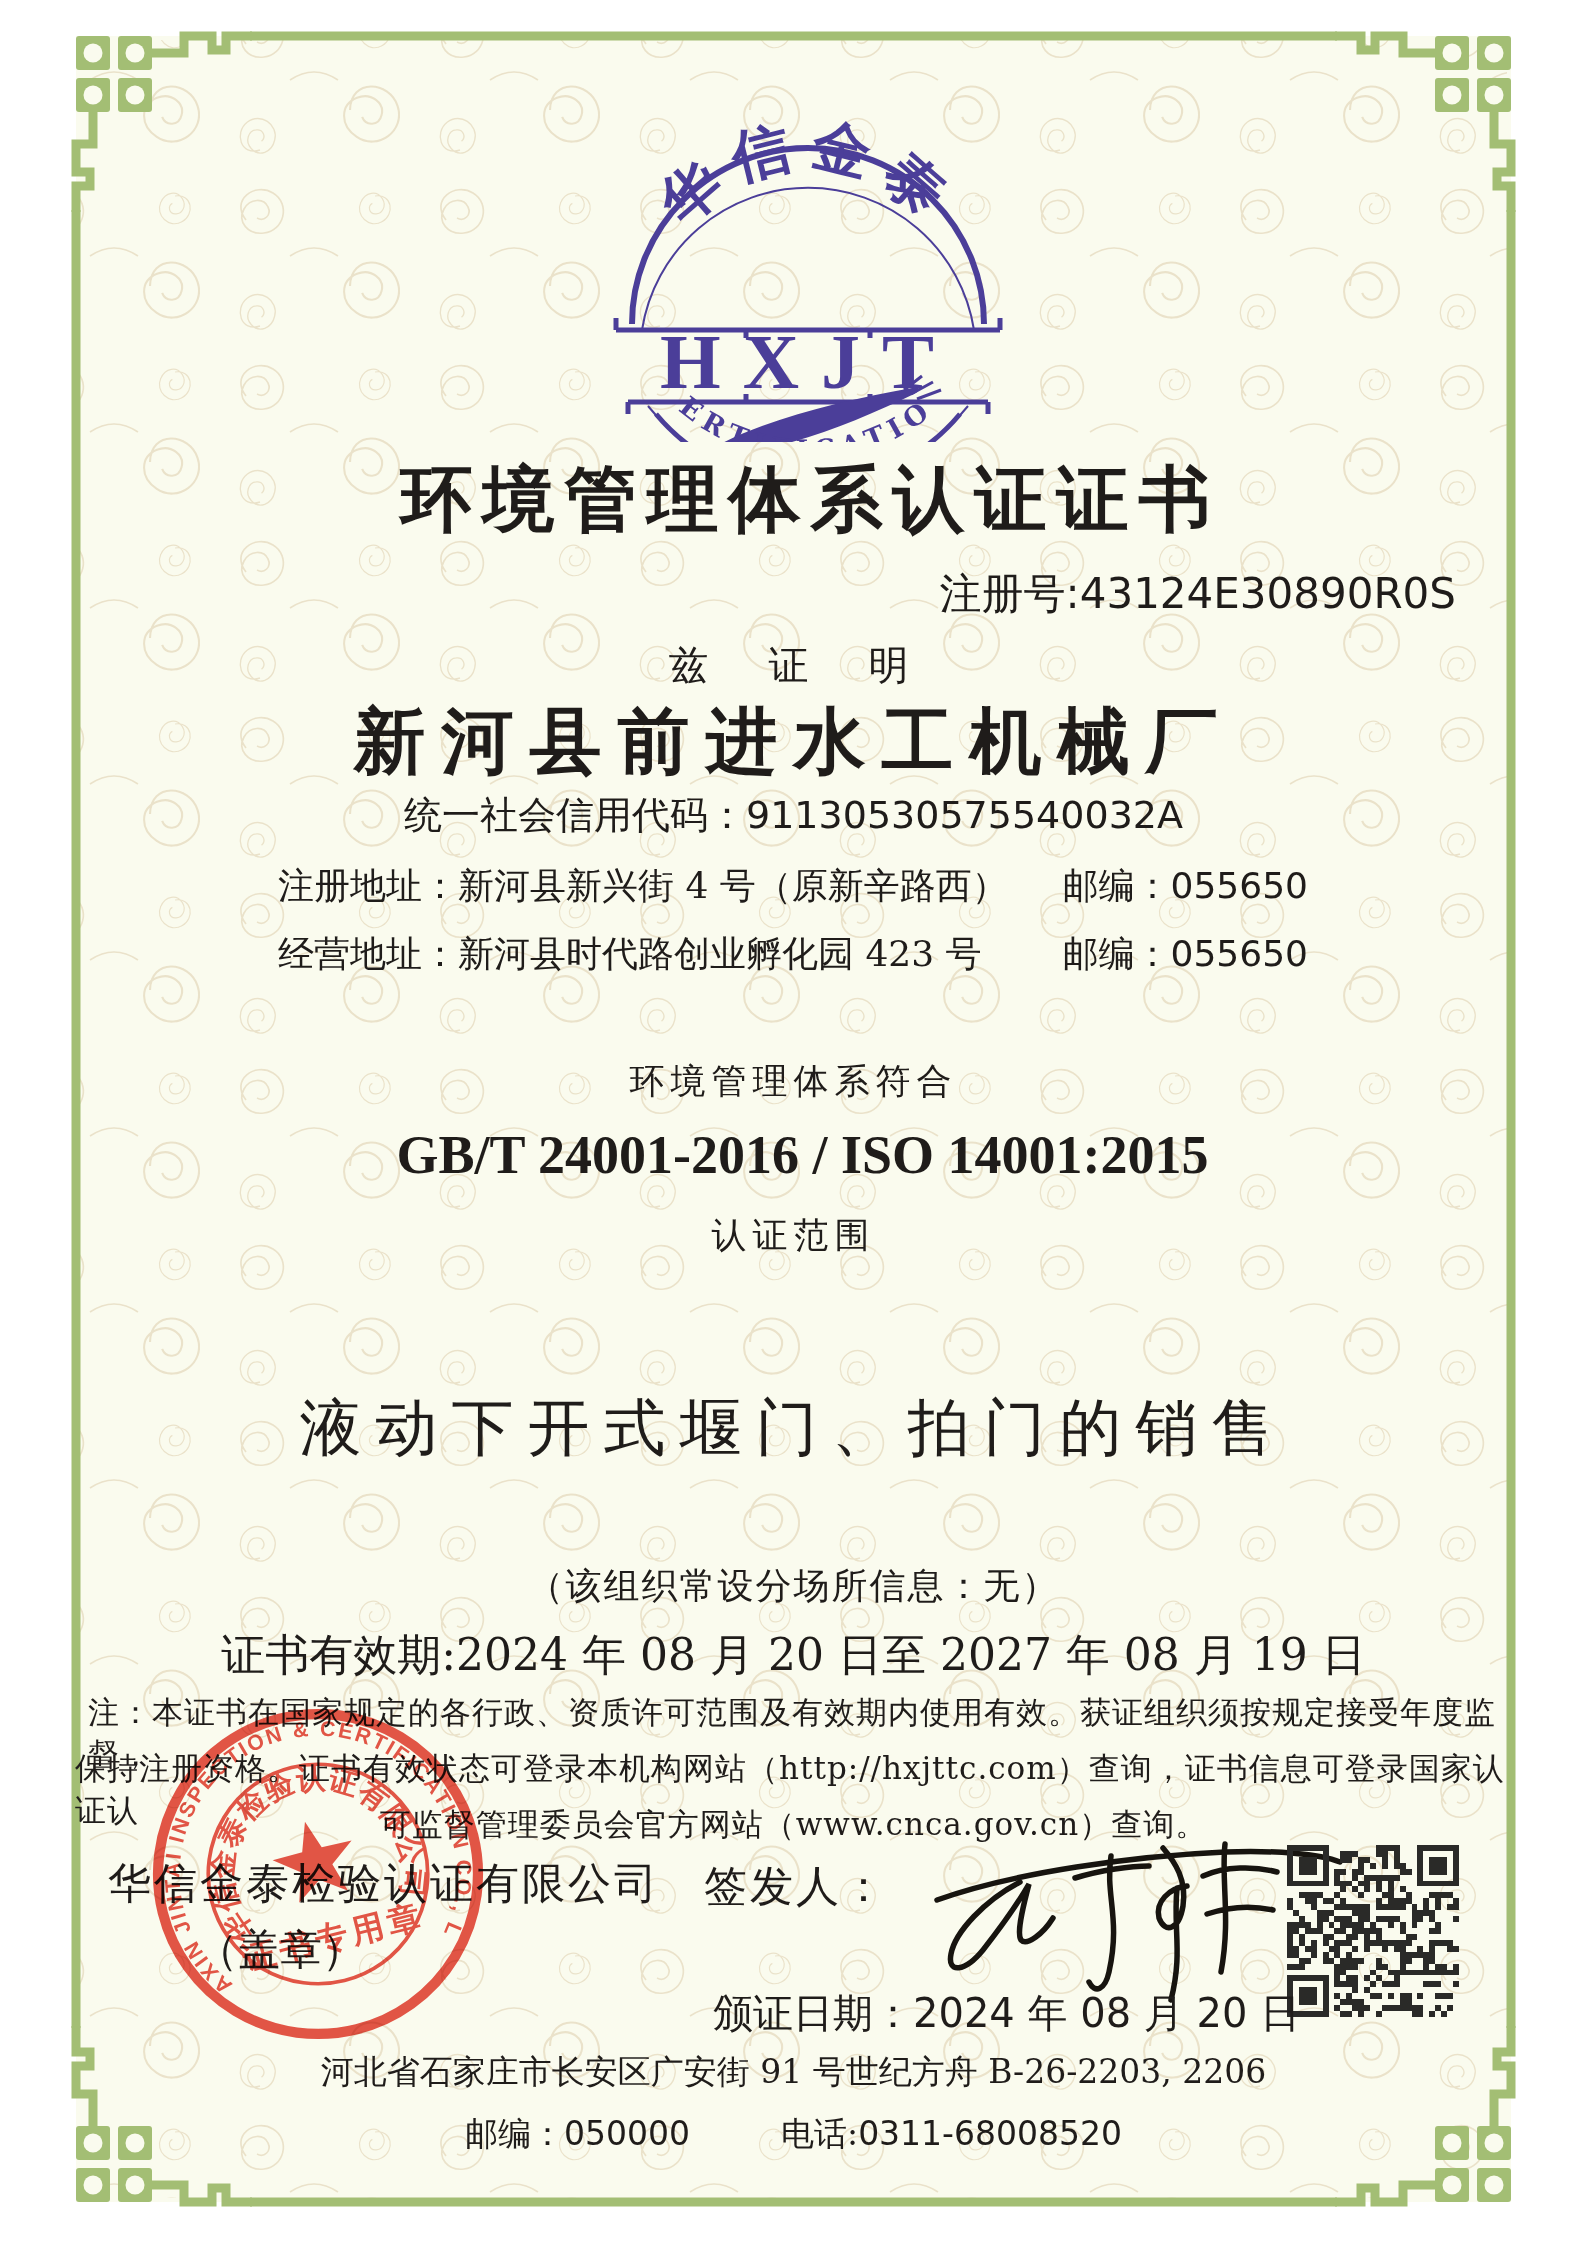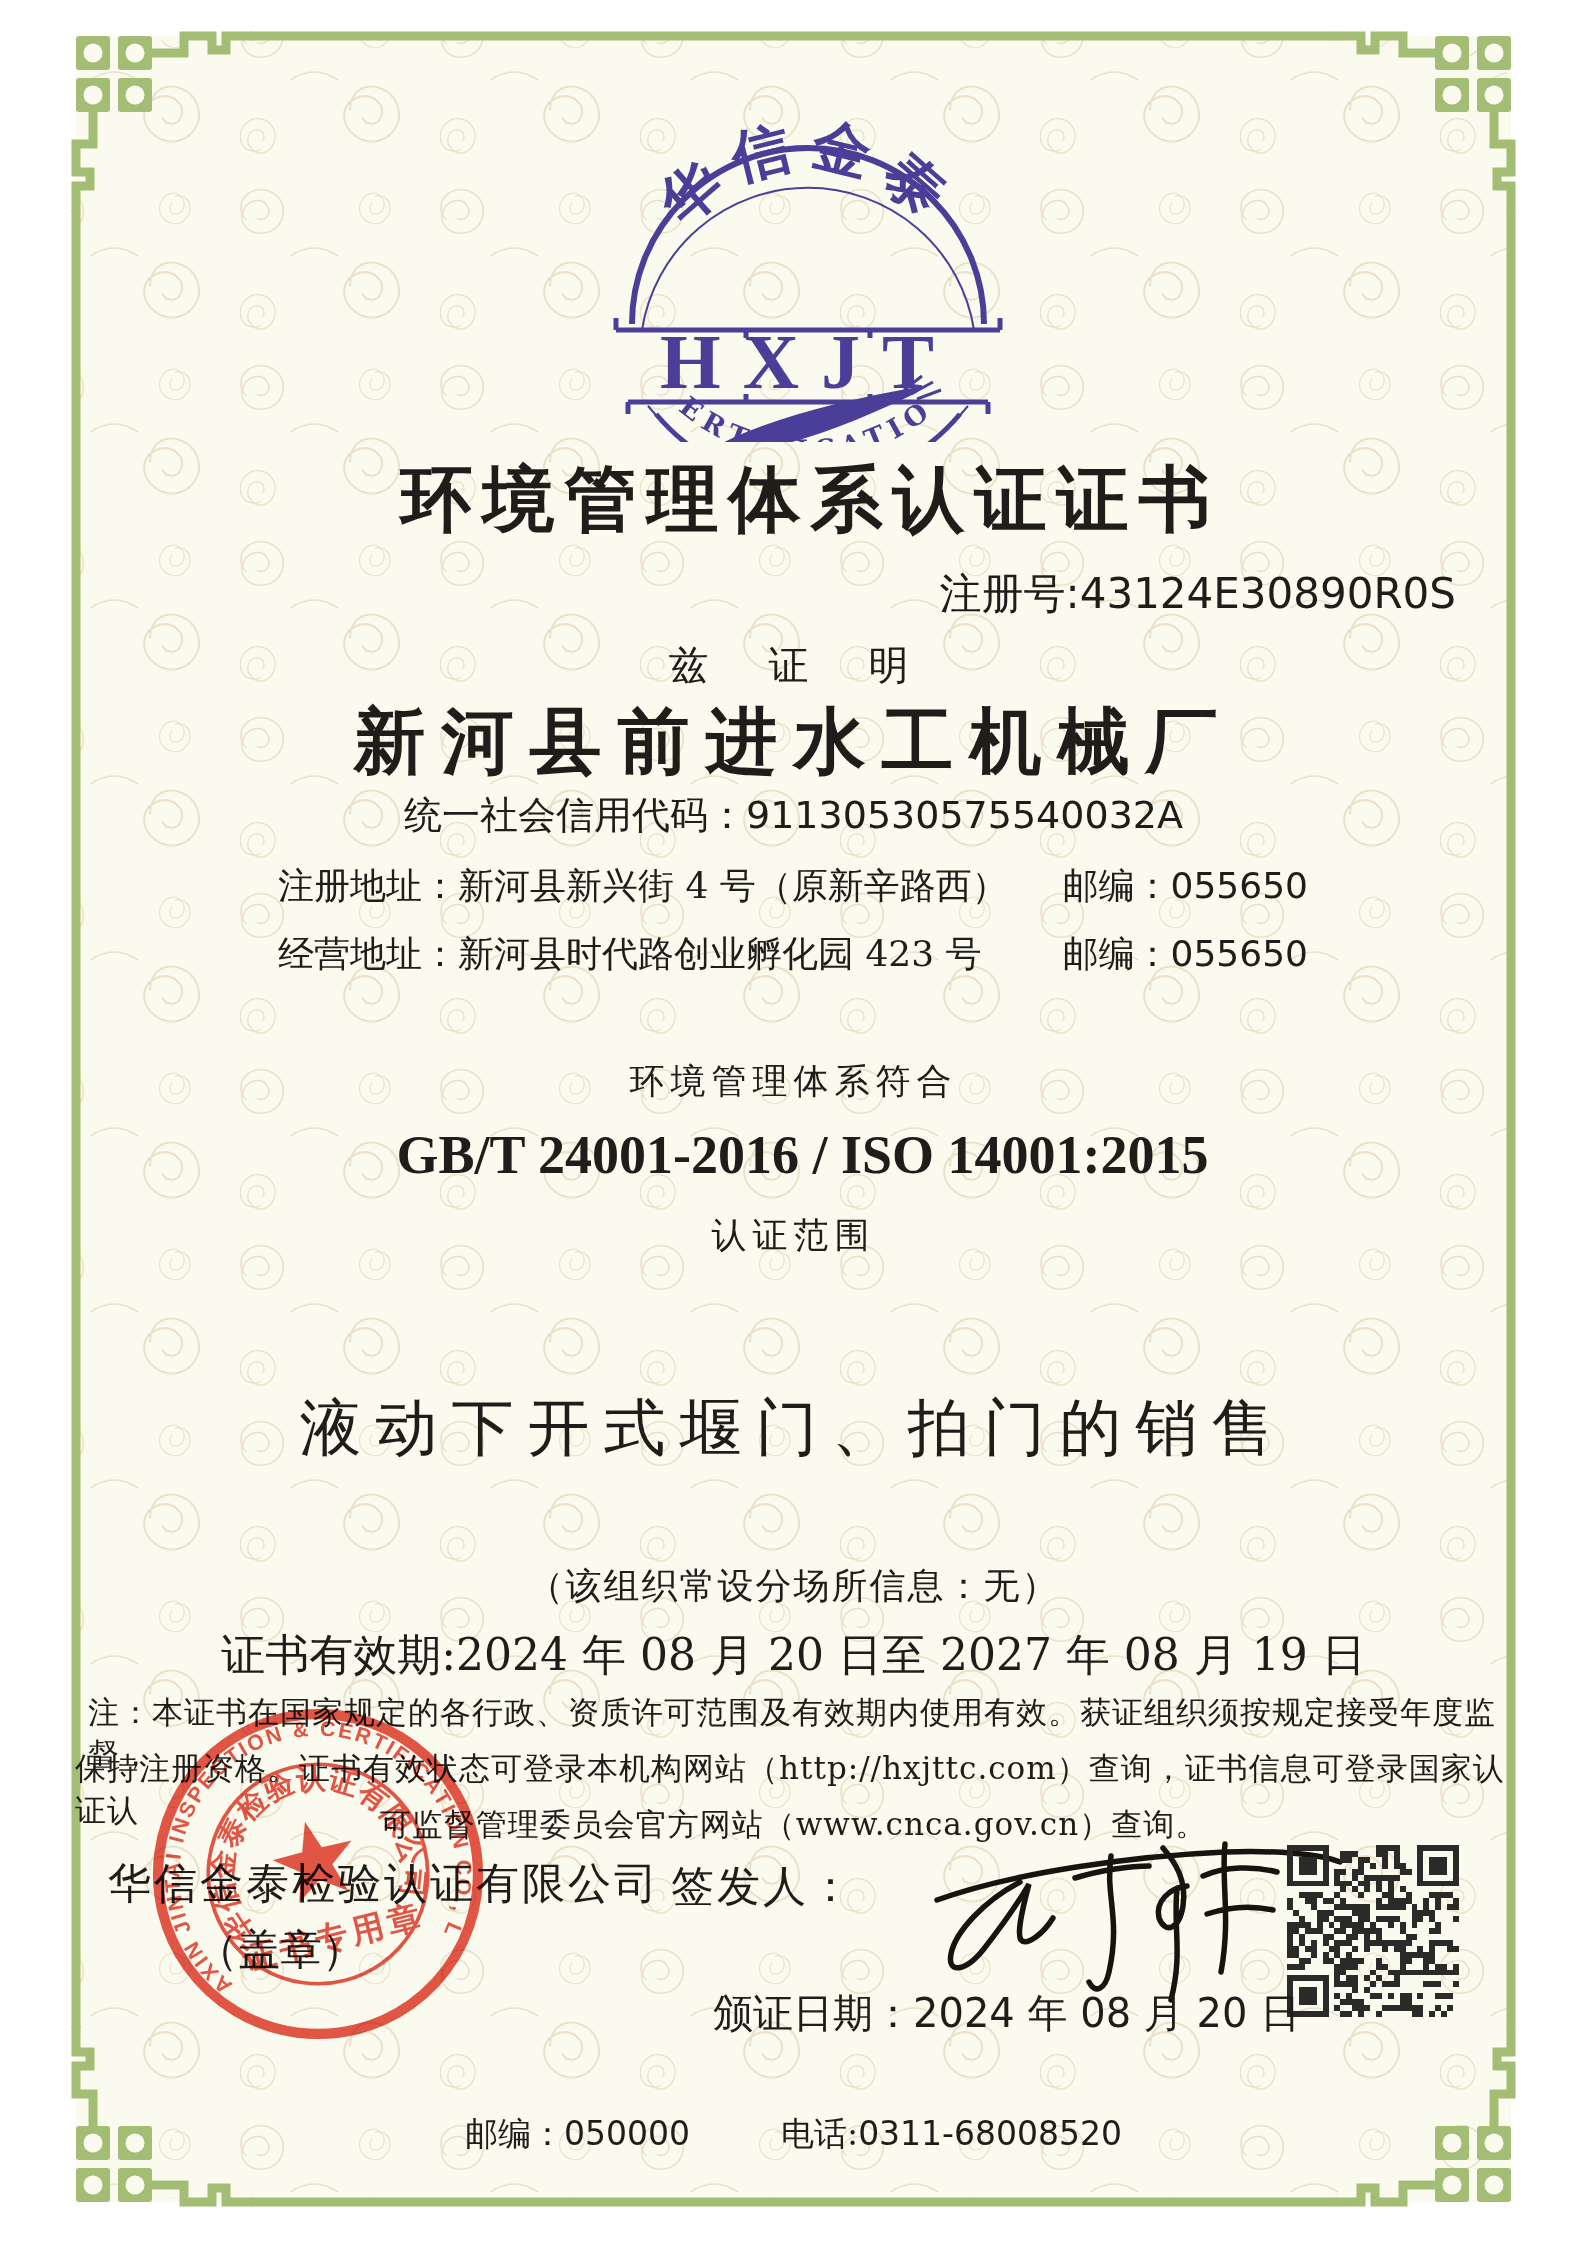--- a/index.html
+++ b/index.html
@@ -125,21 +125,21 @@
   <div class="abs center scope" style="top:1386px">液动下开式堰门、拍门的销售</div>
 
   <div class="abs center branch" style="top:1562px">（该组织常设分场所信息：无）</div>
   <div class="abs center validity" style="top:1626px">证书有效期:2024 年 08 月 20 日至 2027 年 08 月 19 日</div>
 
   <div class="abs note" style="left:88px;top:1692px;width:1445px">注：本证书在国家规定的各行政、资质许可范围及有效期内使用有效。获证组织须按规定接受年度监督，</div>
   <div class="abs note" style="left:75px;top:1748px;width:1445px">保持注册资格。证书有效状态可登录本机构网站（http://hxjttc.com）查询，证书信息可登录国家认证认</div>
   <div class="abs center note" style="top:1804px">可监督管理委员会官方网站（www.cnca.gov.cn）查询。</div>
 
   <div class="abs issuer" style="left:108px;top:1855px">华信金泰检验认证有限公司</div>
-  <div class="abs issuer" style="left:671px;top:1858px">签发人：</div>
+  <div class="abs issuer" style="left:704px;top:1858px">签发人：</div>
   <div class="abs stamp-hint" style="left:196px;top:1922px">（盖章）</div>
 
   <svg class="abs" style="left:925px;top:1822px" width="430" height="200" viewBox="0 0 430 200">
     <g stroke="#17140f" stroke-width="5.5" fill="none" stroke-linecap="round">
       <path d="M12,78 C90,50 210,34 300,30 C350,28 395,32 415,40"></path>
       <path d="M95,60 C60,78 30,110 26,132 C22,152 40,150 58,128 C80,100 96,76 104,62 C96,92 92,112 96,118 C102,124 118,112 128,96"></path>
       <path d="M150,56 C176,48 206,44 224,44 M186,34 C180,74 196,96 184,150 C180,168 170,172 164,160"></path>
       <path d="M238,26 C250,40 262,58 258,84 C254,108 240,112 234,96 C230,80 244,66 262,64 M252,66 C248,108 258,130 246,178"></path>
       <path d="M300,22 C296,60 306,96 296,150 M278,54 C300,44 330,44 352,50 M282,92 C306,84 330,84 348,88"></path>
     </g>
@@ -1003,19 +1003,20 @@
       <div class=""></div>
       <div class="b"></div>
       <div class=""></div>
       <div class=""></div>
     </div>
 
   <div class="abs issuedate" style="left:713px;top:1986px">
     <span>颁证日期：</span><span class="sans">2024 年 08 月 20 日</span>
   </div>
 
+  <div class="abs center footer" style="top:2050px">河北省石家庄市长安区广安街 91 号世纪方舟 B-26-2203, 2206</div>
   <div class="abs center footer" style="top:2112px">
     <span>邮编：</span><span class="sans">050000</span>
     <span style="display:inline-block;width:70px"></span>
     <span>电话:</span><span class="sans">0311-68008520</span>
   </div>
 
 </div>
 
 </body></html>

